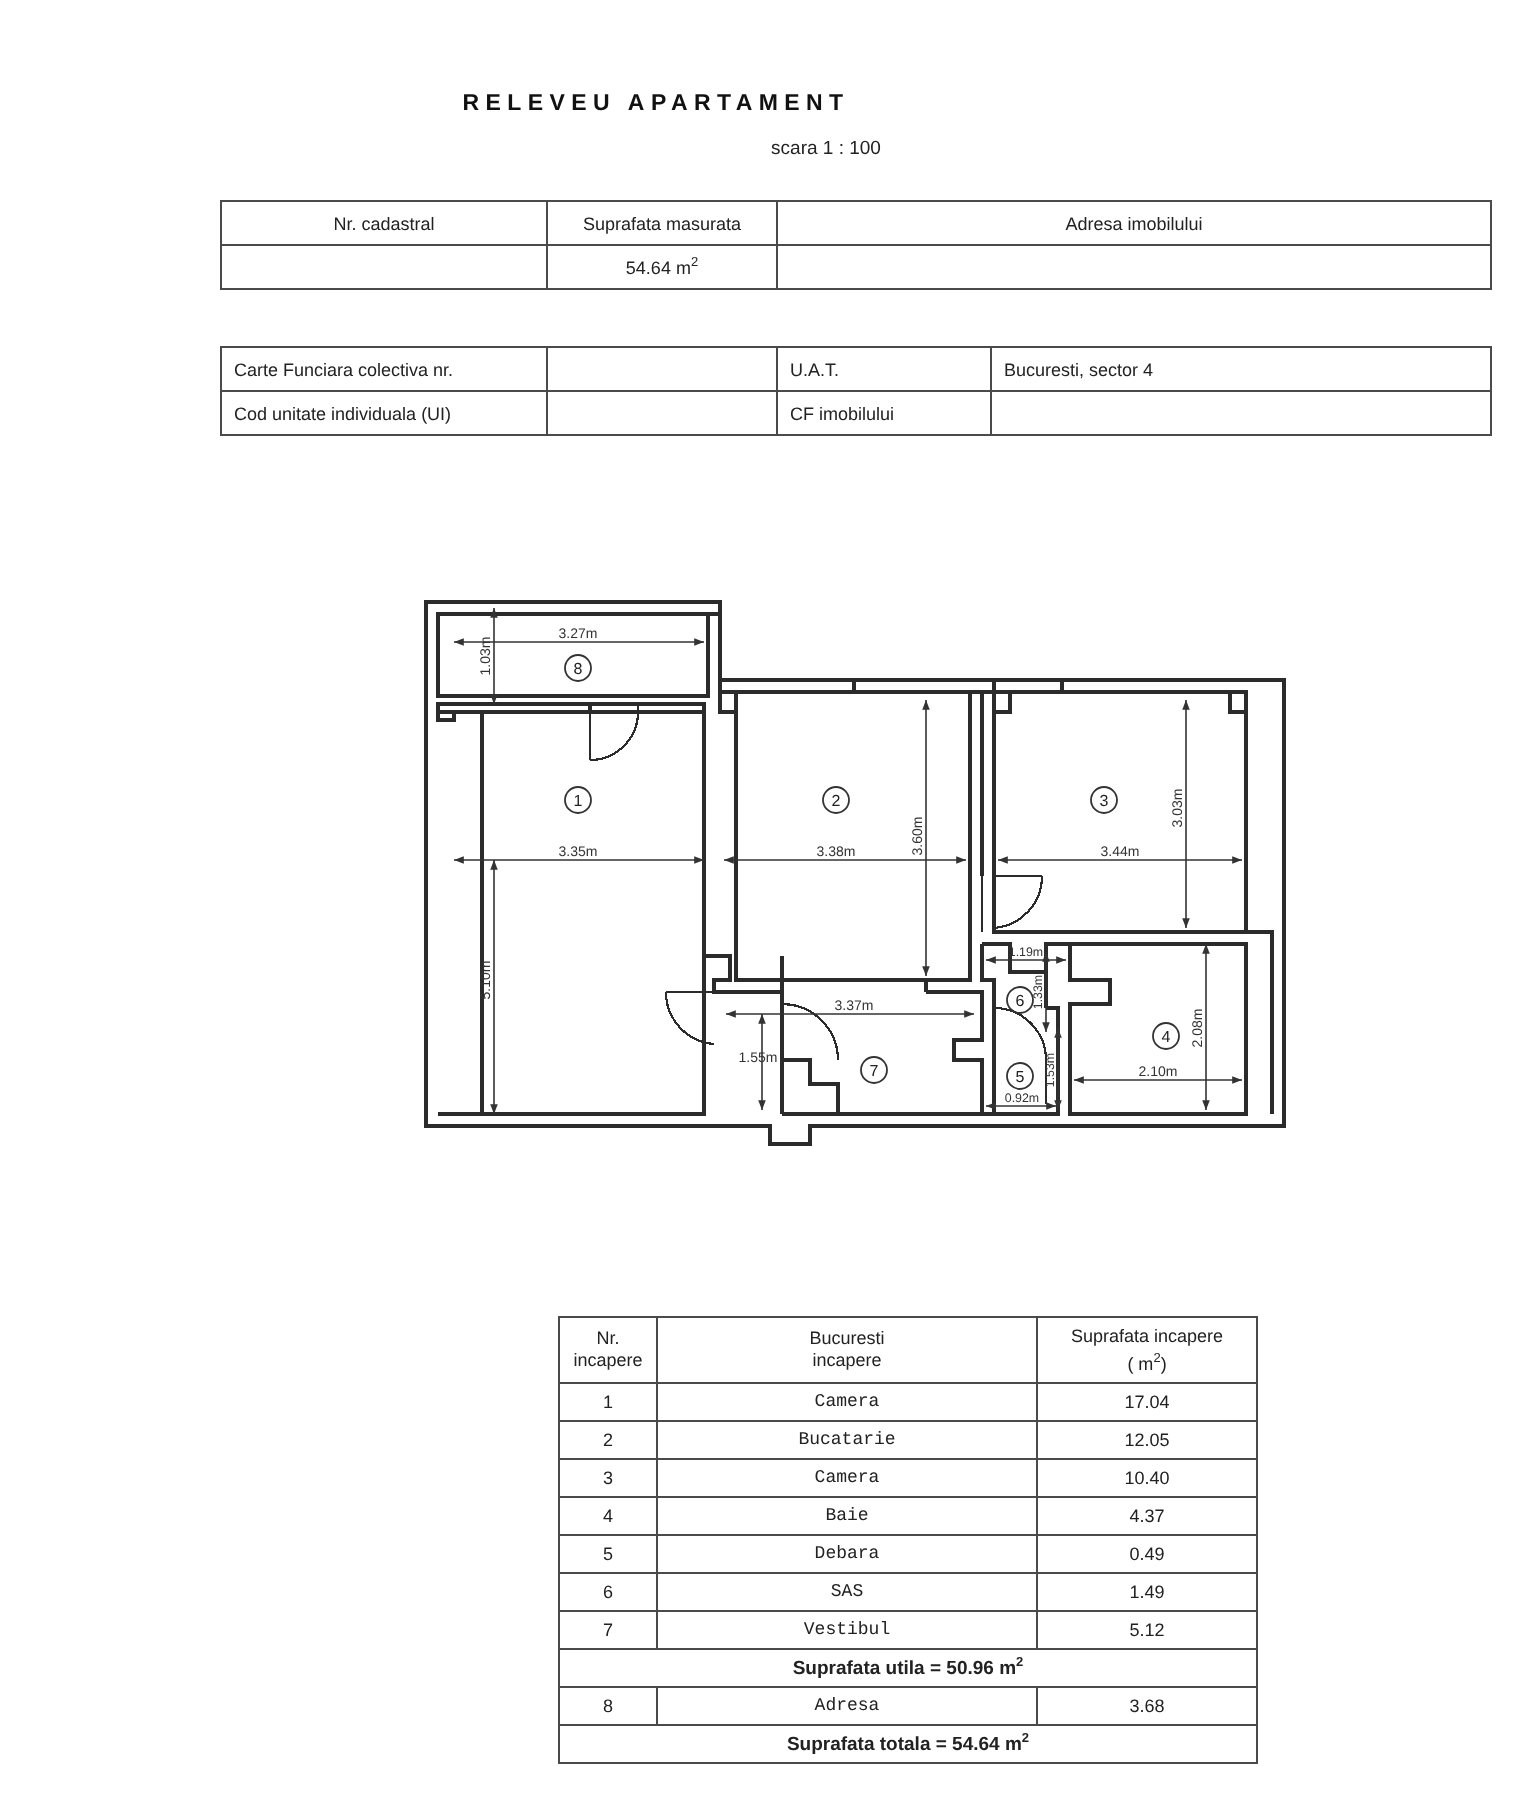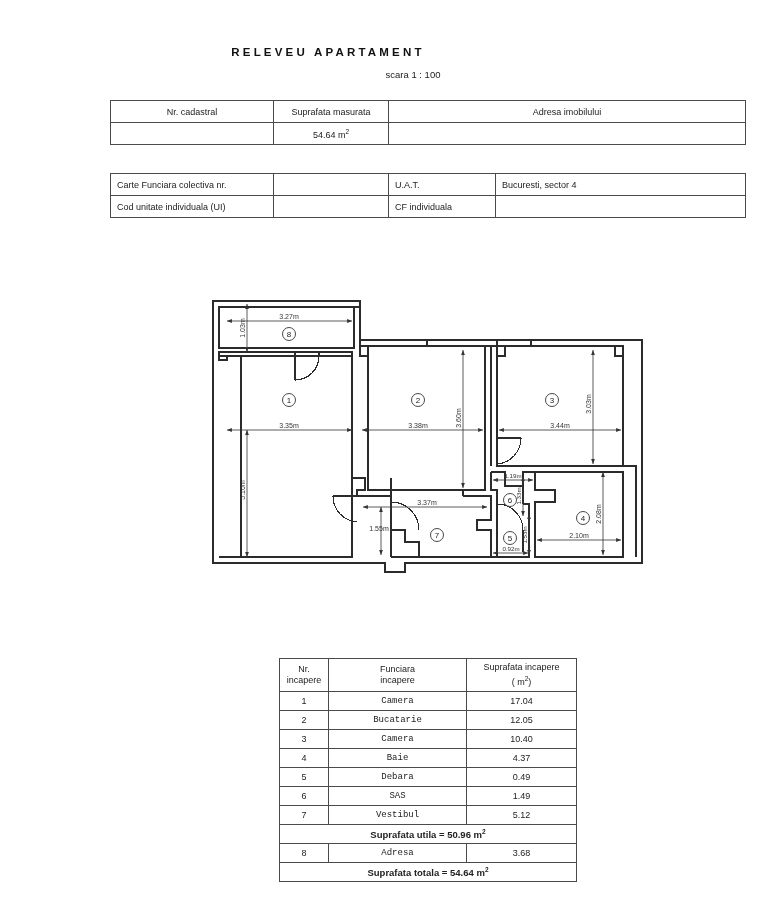--- a/index.html
+++ b/index.html
@@ -72,21 +72,21 @@
     width: 445px;
     height: 285px;
   }
   #floorplan svg { display: block; }
 
   
   #table-rooms {
     position: absolute;
     top: 658px;
     left: 279px;
-    width: 298px;
+    width: 350px;
     border-collapse: collapse;
     table-layout: fixed;
     font-size: 9px;
     color: #222;
   }
   #table-rooms td, #table-rooms th {
     border: 1px solid #4a4a4a;
     height: 18px;
     padding: 0 3px;
     vertical-align: middle;
@@ -144,21 +144,21 @@
   <tbody>
     <tr>
       <td class="l">Carte Funciara colectiva nr.</td>
       <td class="l"></td>
       <td class="l">U.A.T.</td>
       <td class="l">Bucuresti, sector 4</td>
     </tr>
     <tr>
       <td class="l">Cod unitate individuala (UI)</td>
       <td class="l"></td>
-      <td class="l">CF individuala</td>
+      <td class="l">CF imobilului</td>
       <td class="l"></td>
     </tr>
   </tbody>
 </table>
 
 <div id="floorplan">
 <svg width="445" height="285" viewBox="0 0 445 285" xmlns="http://www.w3.org/2000/svg">
   <g fill="none" stroke="#2b2b2b" stroke-width="1.6" stroke-linejoin="miter" shape-rendering="crispEdges">
 
     <path d="
@@ -393,21 +393,21 @@
       <col>
       <col class="col-area">
     </colgroup>
   <thead>
     <tr>
       <th>
         <span>Nr.</span><br>
         <span>incapere</span>
       </th>
       <th>
-        <span>Funciara</span><br>
+        <span>Bucuresti</span><br>
         <span>incapere</span>
       </th>
       <th>
         <span>Suprafata incapere</span><br>
         <span>( m</span><span class="sup">2</span><span>)</span>
       </th>
     </tr>
   </thead>
   <tbody>
     <tr>

